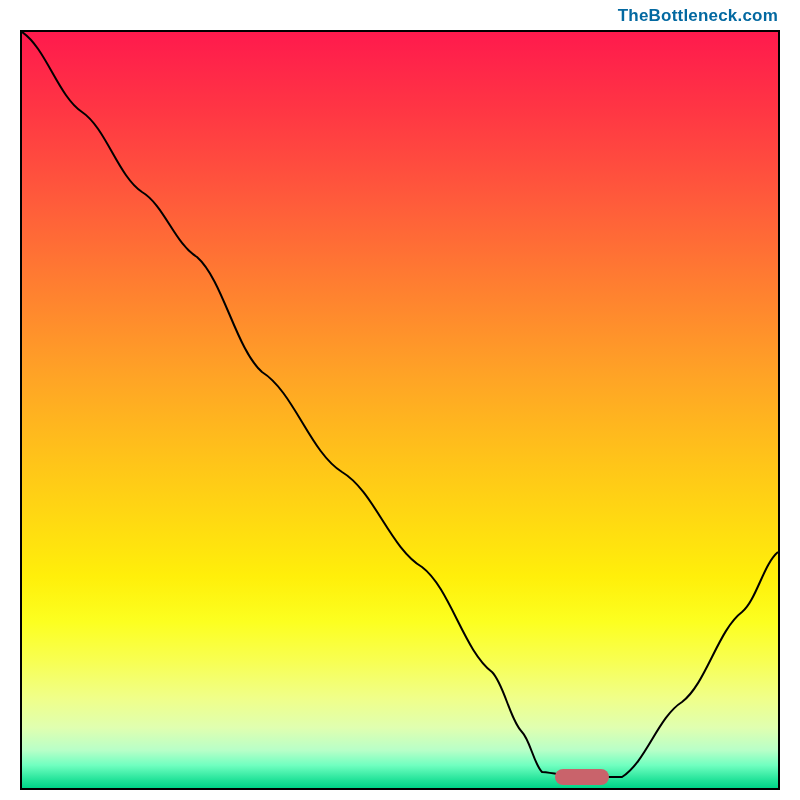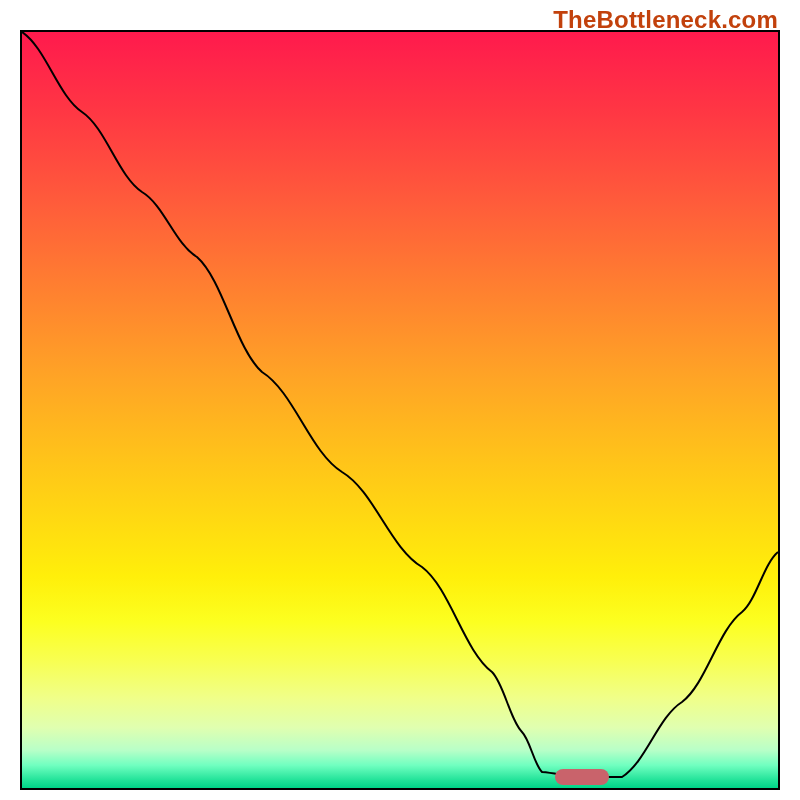--- a/index.html
+++ b/index.html
@@ -62,23 +62,23 @@
     width: 54px;
     height: 16px;
     background: #c9636b;
     border-radius: 8px;
   }
   .watermark {
     position: absolute;
     top: 6px;
     right: 22px;
     font-family: Arial, Helvetica, sans-serif;
-    font-size: 24px;
+    font-size: 17px;
     font-weight: 600;
-    color: #c2410c;
+    color: #0369a1;
     letter-spacing: 0.2px;
   }
 </style>
 </head>
 <body>
 
 <div class="watermark">TheBottleneck.com</div>
 
 <div class="frame">
 

